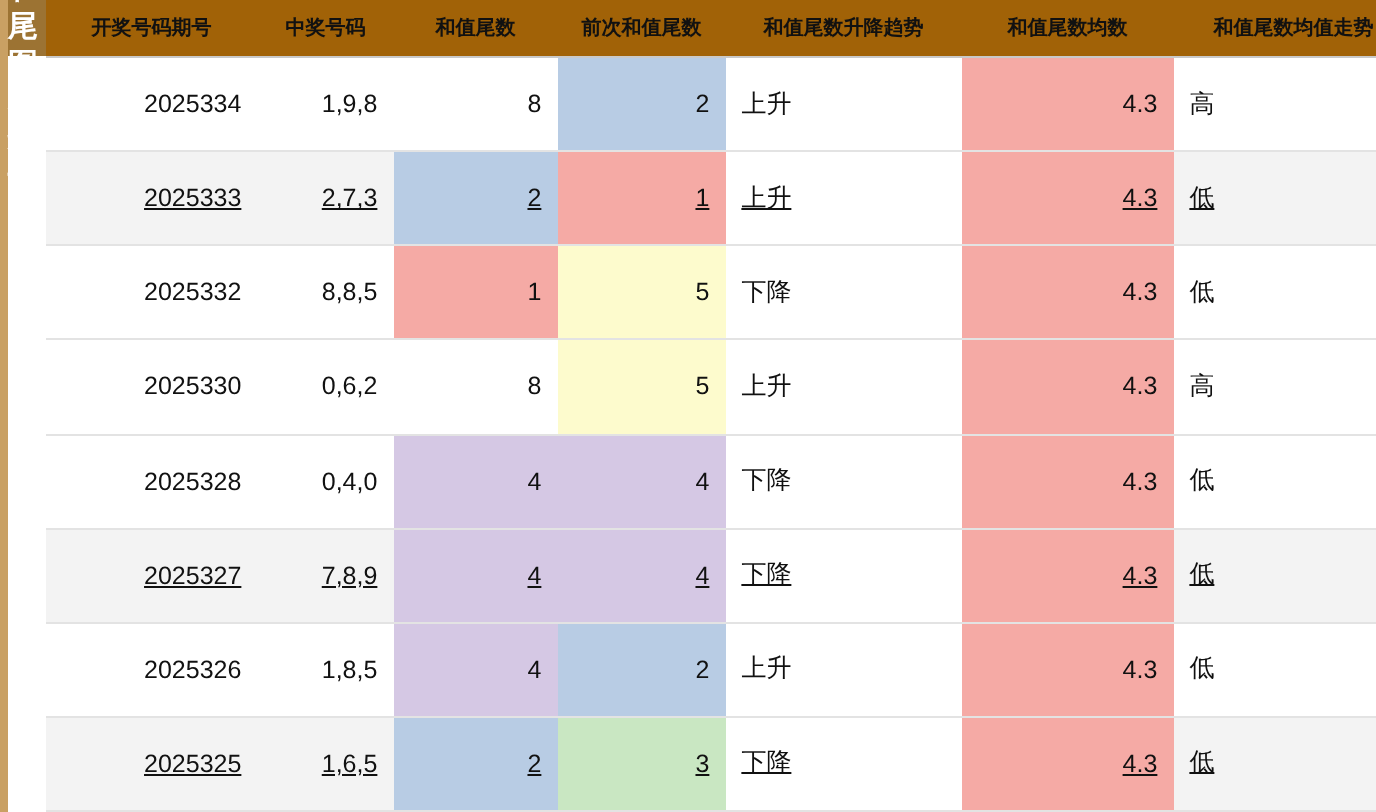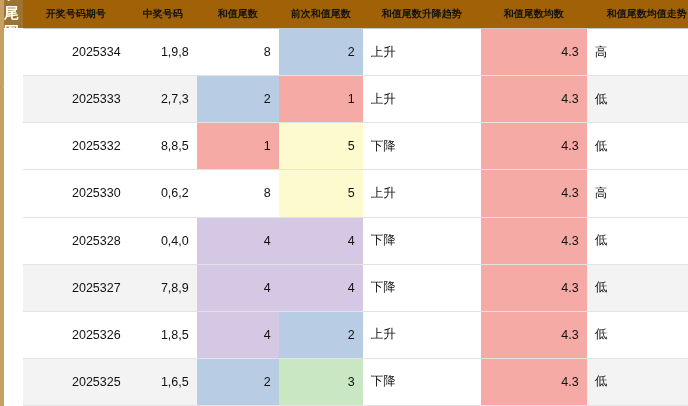--- a/index.html
+++ b/index.html
@@ -64,21 +64,21 @@
   }
   
   col.c0 { width: 106px; }
   col.c1 { width: 68px; }
   col.c2 { width: 82px; }
   col.c3 { width: 84px; }
   col.c4 { width: 118px; }
   col.c5 { width: 106px; }
   col.c6 { width: 120px; }
   .row-odd td { background: #ffffff; }
-  .row-even td { background: #f3f3f3; }
+  .row-even td { background: #f3f3f3; text-decoration: underline; }
   
   td[data-fill="blue"]   { background: #b8cce4 !important; }
   td[data-fill="pink"]   { background: #f5aaa5 !important; }
   td[data-fill="yellow"] { background: #fdfbcd !important; }
   td[data-fill="purple"] { background: #d5c8e4 !important; }
   td[data-fill="green"]  { background: #c9e7c2 !important; }
   td[data-fill="grey"]   { background: #ececec !important; }
   td[data-fill="white"]  { background: #ffffff !important; }
   td[data-fill="avg"]    { background: #f5aaa5 !important; padding-left: 30px; }
 </style>

